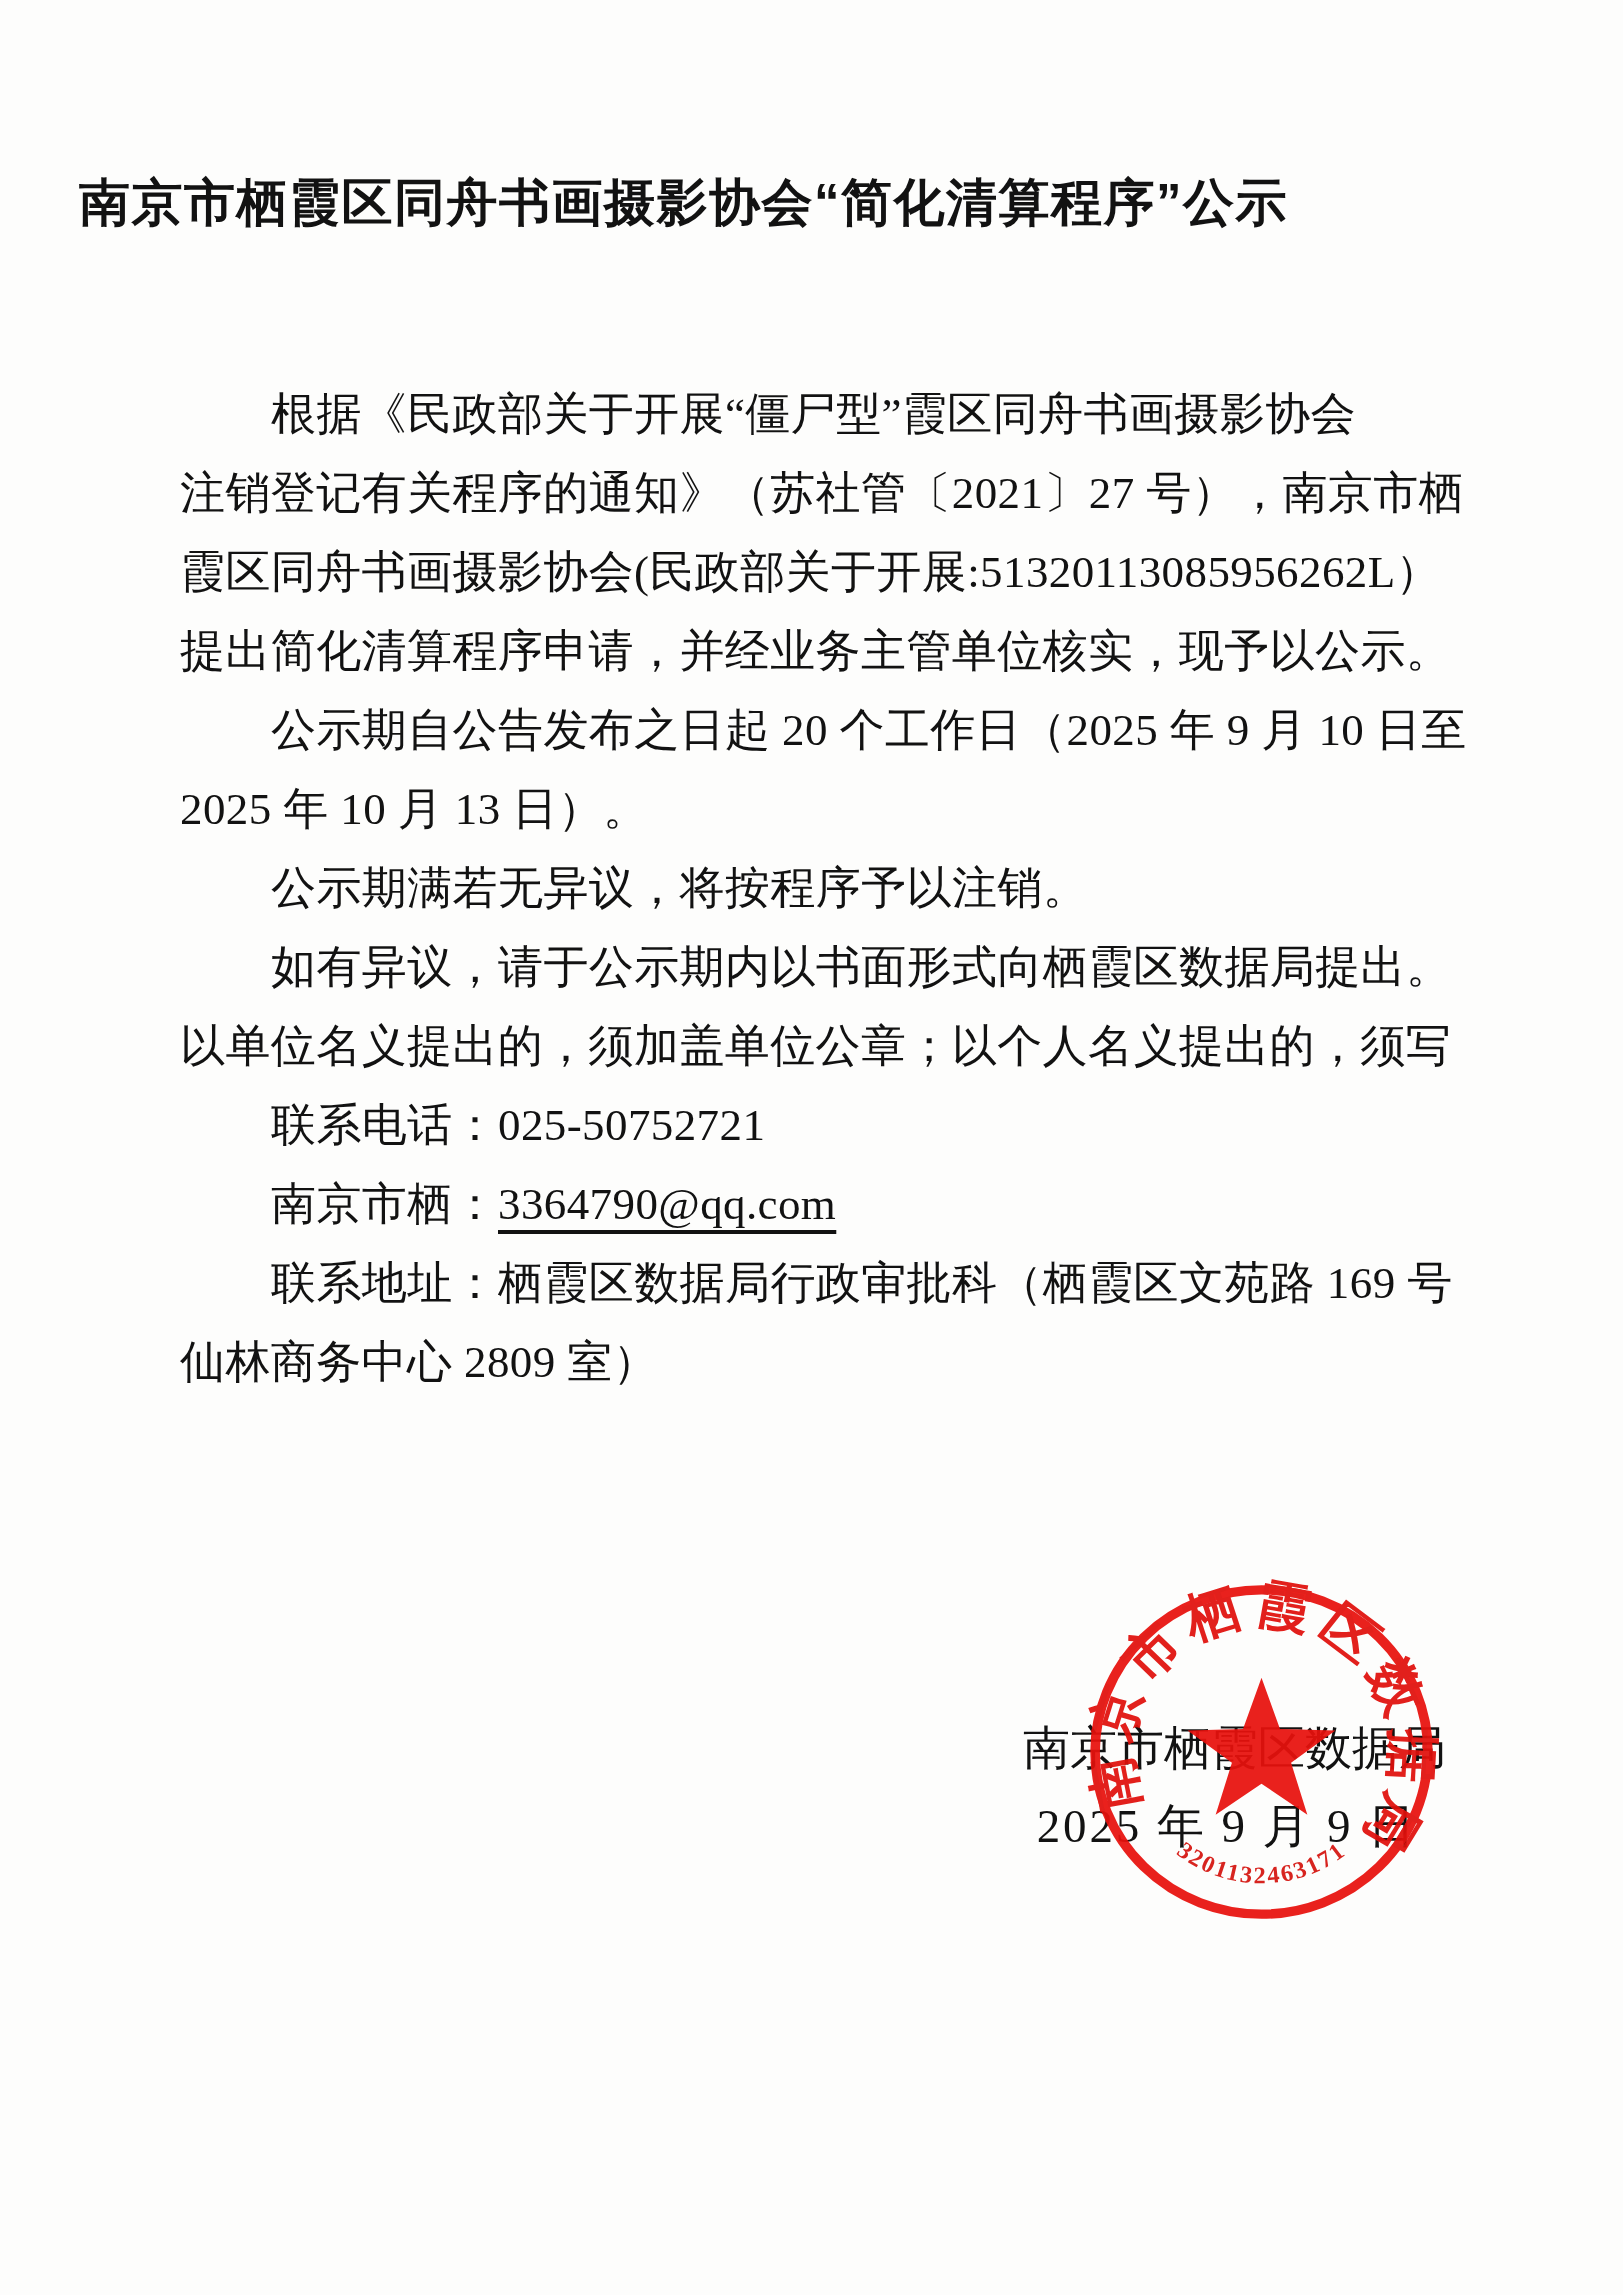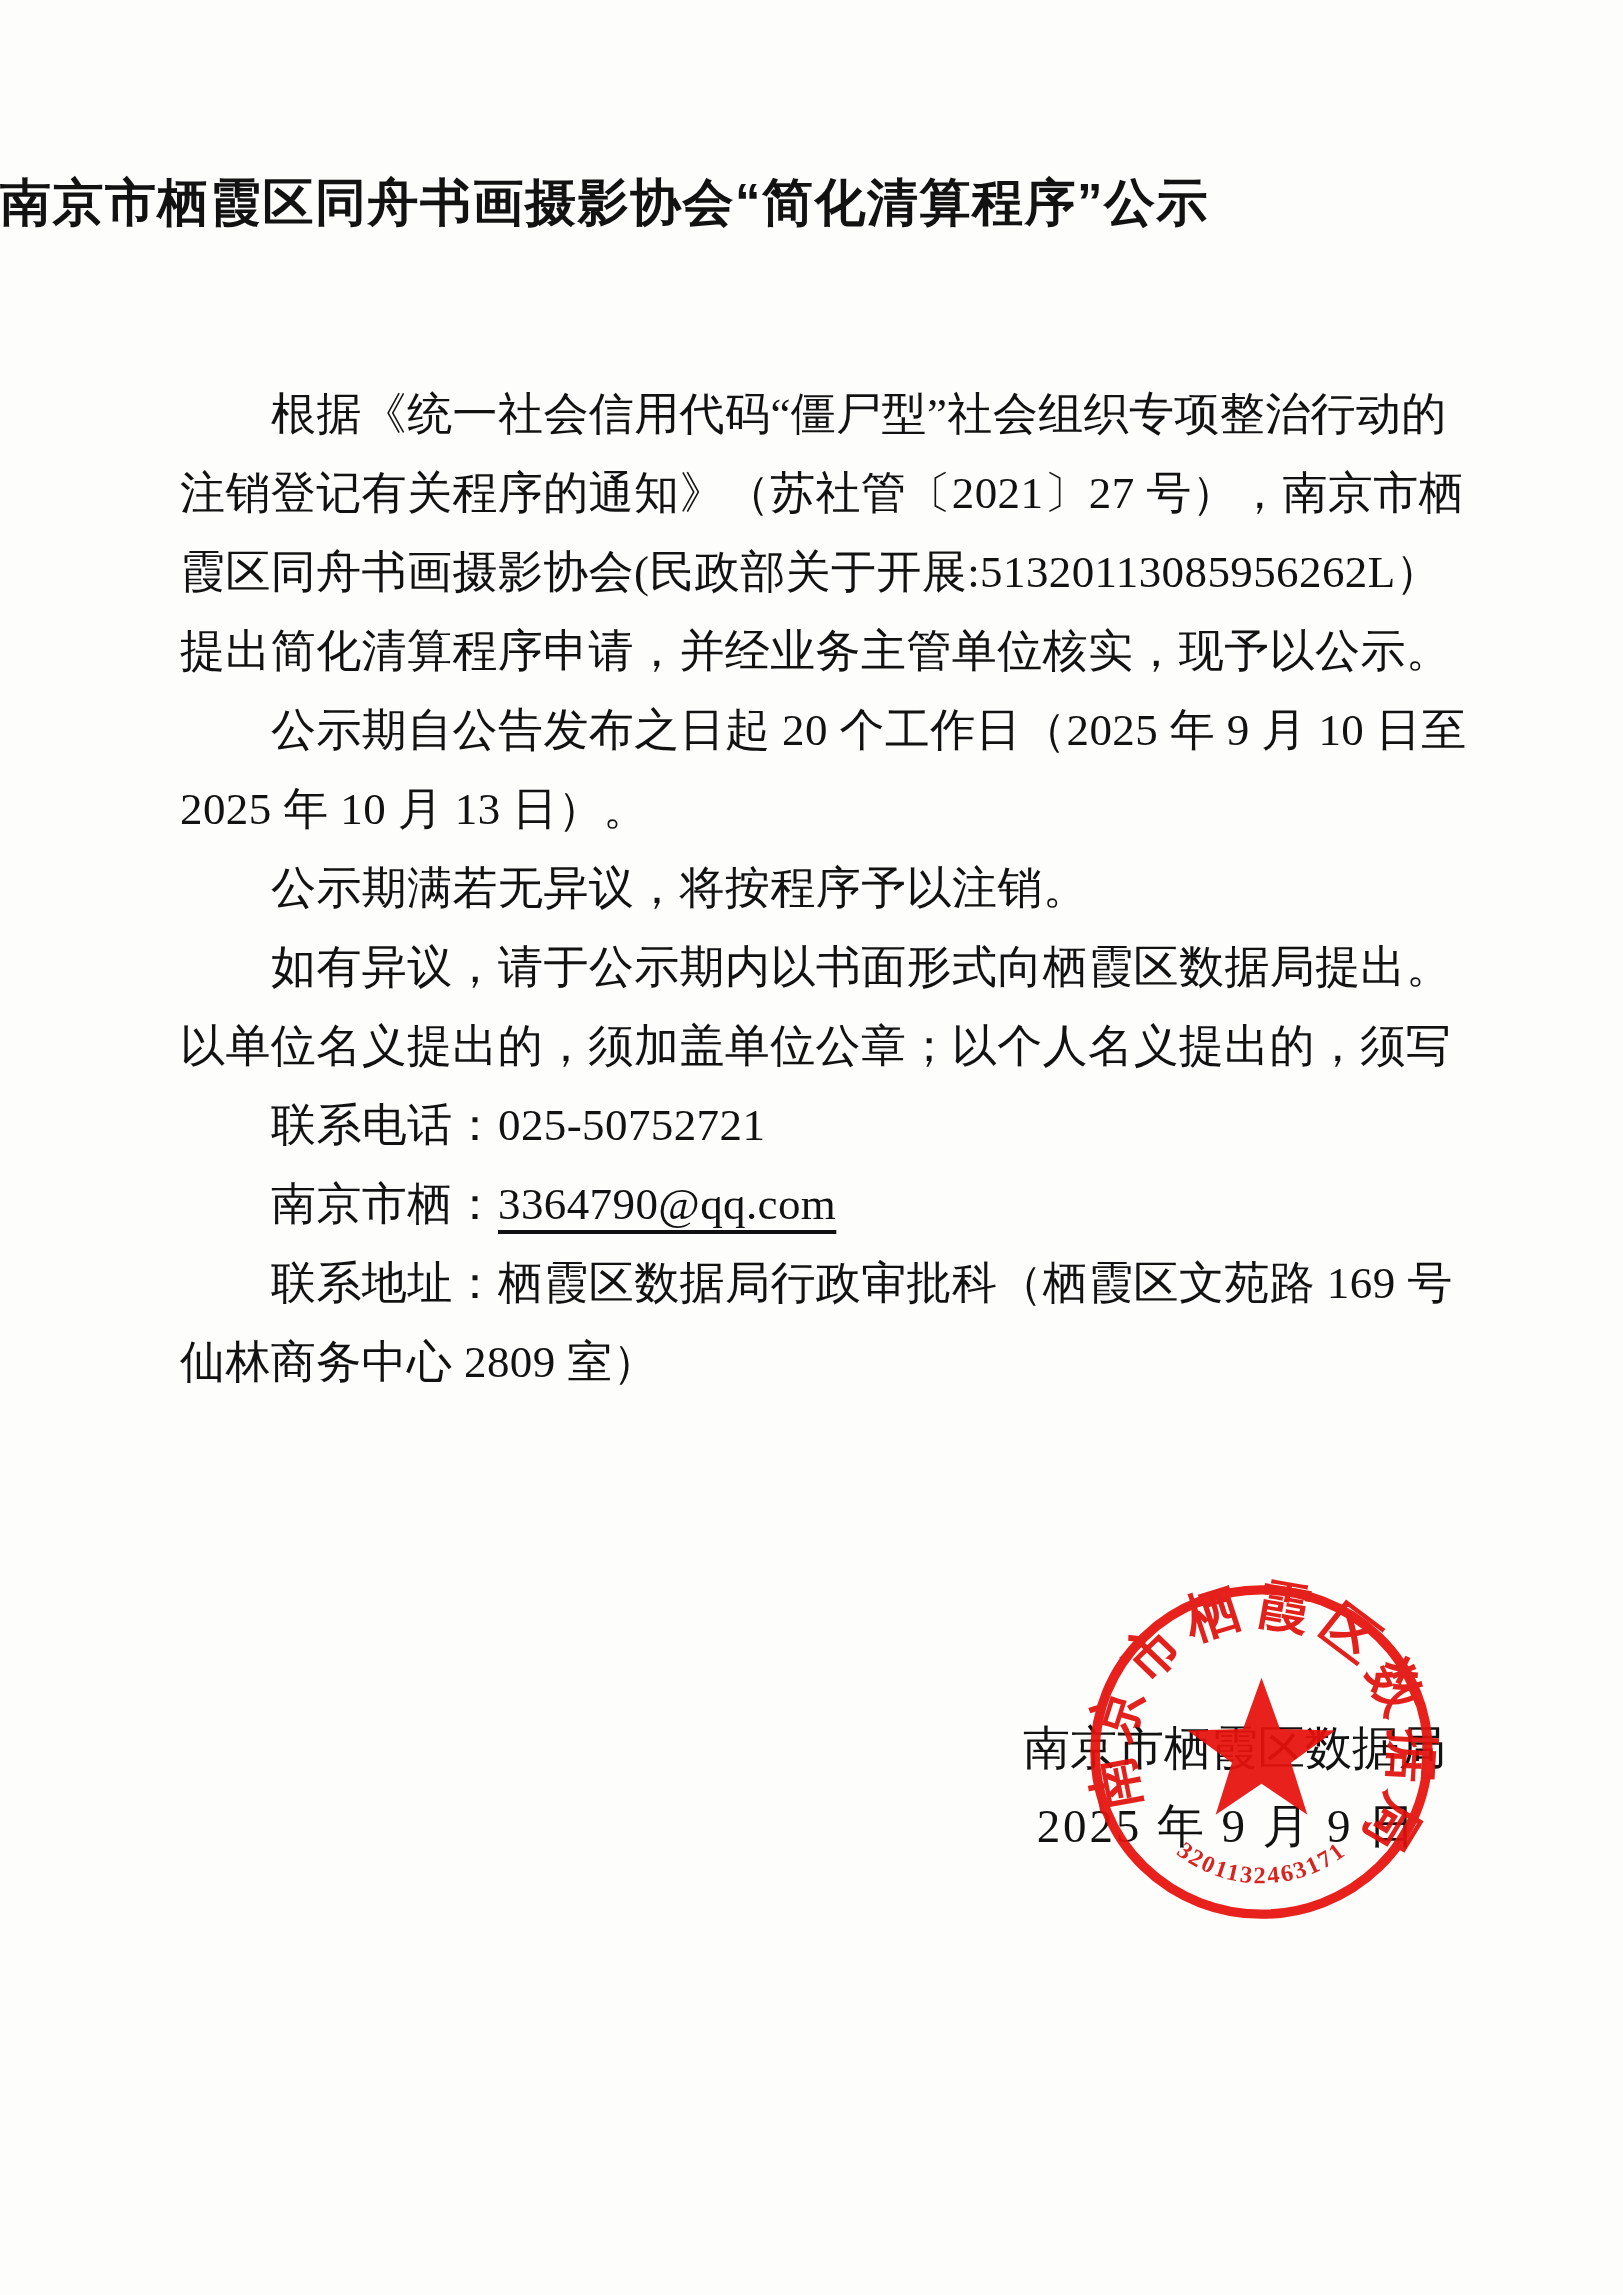--- a/index.html
+++ b/index.html
@@ -6,21 +6,22 @@
   #page{
     position:relative;
     width:1624px;height:2295px;
     background:#fdfdfc;
     overflow:hidden;
     font-family:"Liberation Serif","DejaVu Serif",serif;
     color:#121212;
   }
   
   #doc-title{
-    position:absolute;top:169px;left:0;width:1335px;
+    position:absolute;top:169px;left:16px;width:1335px;
+    text-align:center;
     font-family:"Liberation Sans","DejaVu Sans",sans-serif;
     font-weight:bold;
     font-size:51px;
     letter-spacing:1.5px;
     white-space:pre;
   }
   
   #body-block{
     position:absolute;top:375px;left:180px;width:1268px;
     font-size:45px;
@@ -56,21 +57,21 @@
   #seal text{ font-family:"Liberation Serif","DejaVu Serif",serif; }
 </style>
 </head>
 <body>
 
 <div id="page">
 
   <div id="doc-title">南京市栖霞区同舟书画摄影协会“简化清算程序”公示</div>
 
   <div id="body-block">
-    <div class="line ind">根据《统一社会信用代码“僵尸型”社会组织专项整治行动的</div>
+    <div class="line ind">根据《民政部关于开展“僵尸型”霞区同舟书画摄影协会</div>
     <div class="line">注销登记有关程序的通知》（苏社管〔2021〕27 号），南京市栖</div>
     <div class="line">霞区同舟书画摄影协会(民政部关于开展:51320113085956262L）</div>
     <div class="line">提出简化清算程序申请，并经业务主管单位核实，现予以公示。</div>
     <div class="line ind">公示期自公告发布之日起 20 个工作日（2025 年 9 月 10 日至</div>
     <div class="line">2025 年 10 月 13 日）。</div>
     <div class="line ind">公示期满若无异议，将按程序予以注销。</div>
     <div class="line ind">如有异议，请于公示期内以书面形式向栖霞区数据局提出。</div>
     <div class="line">以单位名义提出的，须加盖单位公章；以个人名义提出的，须写</div>
     <div class="line ind">联系电话：025-50752721</div>
     <div class="line ind"><span>南京市栖：</span><span class="u">3364790@qq.com</span></div>

